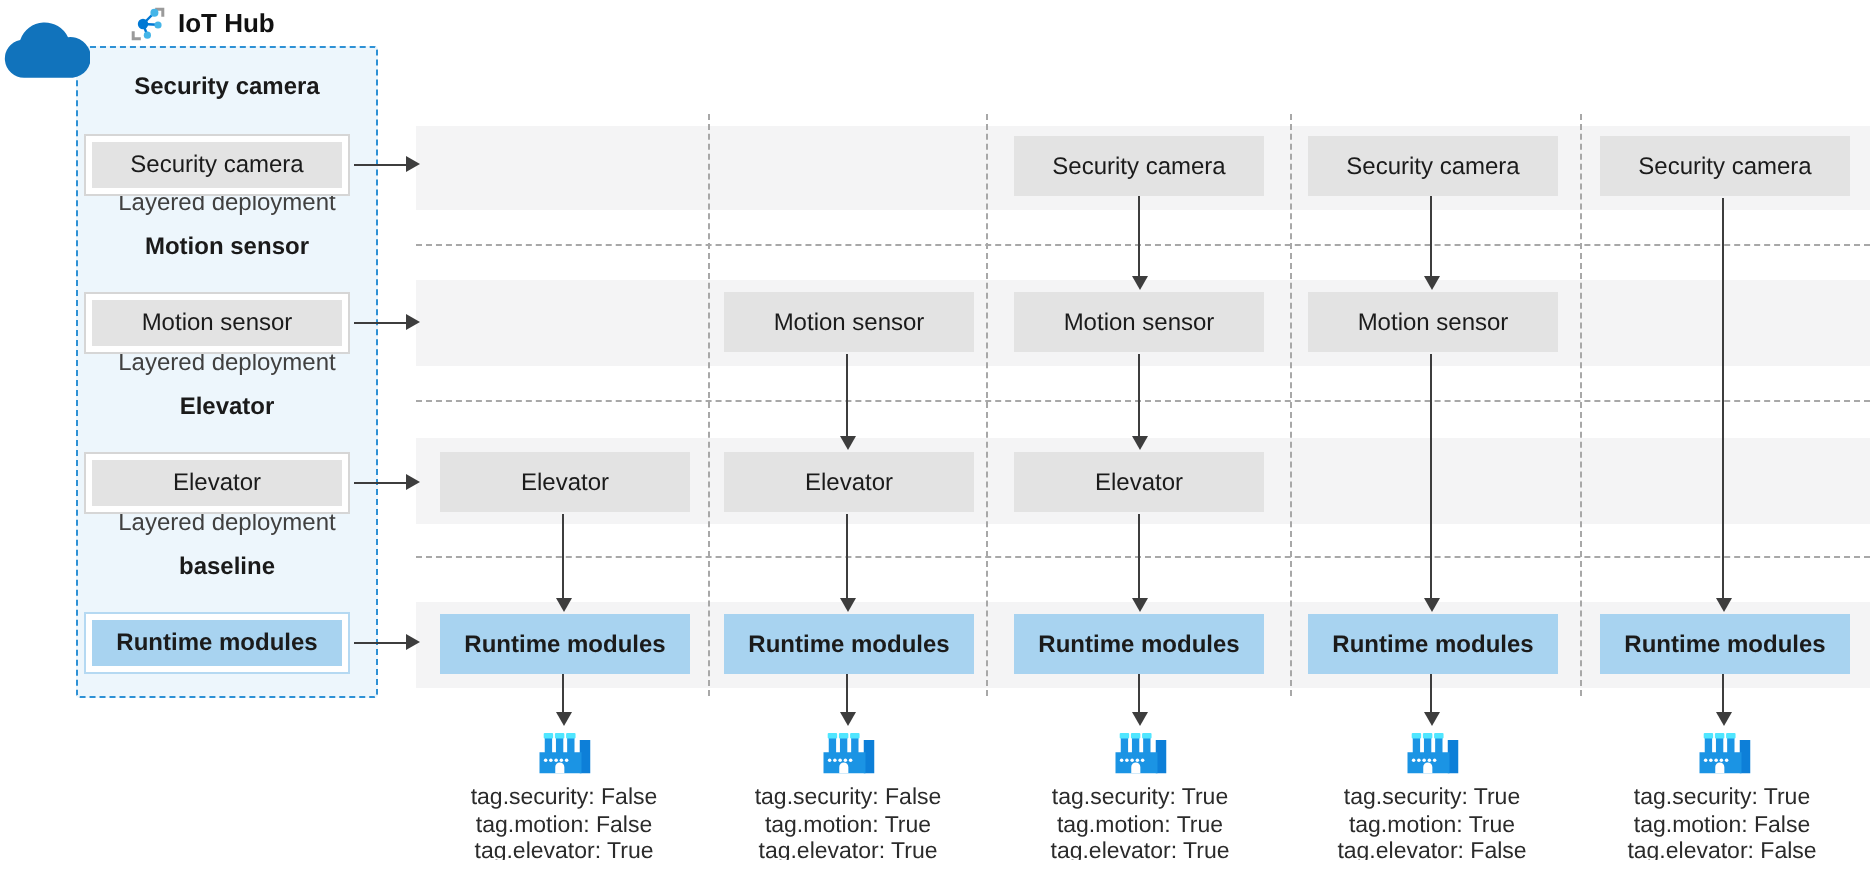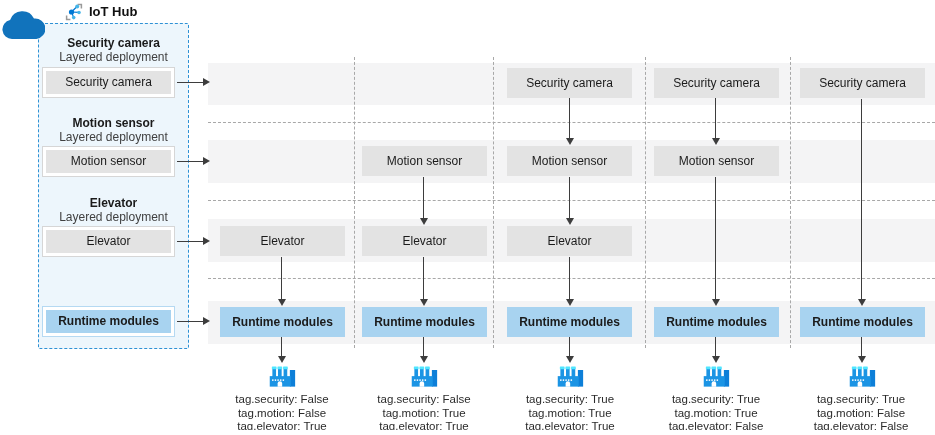--- a/index.html
+++ b/index.html
@@ -10,21 +10,21 @@
   .band{position:absolute;left:208px;width:727px;background:#f4f4f5;}
   .hline{position:absolute;left:208px;width:727px;height:0;border-top:1px dashed #a8a8a8;}
   .vline{position:absolute;top:57px;height:291px;width:0;border-left:1px dashed #a8a8a8;}
 
   
   .panel{position:absolute;left:38px;top:23px;width:151px;height:326px;
          background:#edf6fc;border:1.5px dashed #2e91d5;border-radius:2px;box-sizing:border-box;}
   .ptitle{position:absolute;left:38px;width:151px;text-align:center;
           font-size:12px;font-weight:bold;color:#1a1a1a;}
   .psub{position:absolute;left:38px;width:151px;text-align:center;
-        font-size:12px;color:#404040;}
+        font-size:12px;color:#404040;margin-top:44px;}
   .obox{position:absolute;left:42px;width:133px;background:#fff;border:1px solid #d6d6d6;
         padding:3px;box-sizing:border-box;}
   .obox .ibox{background:#e3e3e3;height:23px;line-height:23px;text-align:center;
               font-size:12px;color:#1b1b1b;}
   .obox.blue{border-color:#b5d9f2;}
   .obox.blue .ibox{background:#a8d3f0;font-weight:600;}
 
   
   .hublabel{position:absolute;left:89px;top:4px;font-size:13px;font-weight:bold;color:#111;}
   .cloud{position:absolute;left:1px;top:11px;}
@@ -97,20 +97,21 @@
   <div class="obox" style="top:146px">
     <div class="ibox">Motion sensor</div>
   </div>
 
   <div class="ptitle" style="top:196px">Elevator</div>
   <div class="psub" style="top:210px">Layered deployment</div>
   <div class="obox" style="top:226px">
     <div class="ibox">Elevator</div>
   </div>
 
+  <div class="ptitle" style="top:276px">baseline</div>
   <div class="obox blue" style="top:306px">
     <div class="ibox">Runtime modules</div>
   </div>
 
   <div class="harrow" style="left:177px;top:82px;width:26px"></div>
   <div class="harrow" style="left:177px;top:161px;width:26px"></div>
   <div class="harrow" style="left:177px;top:241px;width:26px"></div>
   <div class="harrow" style="left:177px;top:321px;width:26px"></div>
 
   <div class="gbox" style="left:507px;top:68px">Security camera</div>

